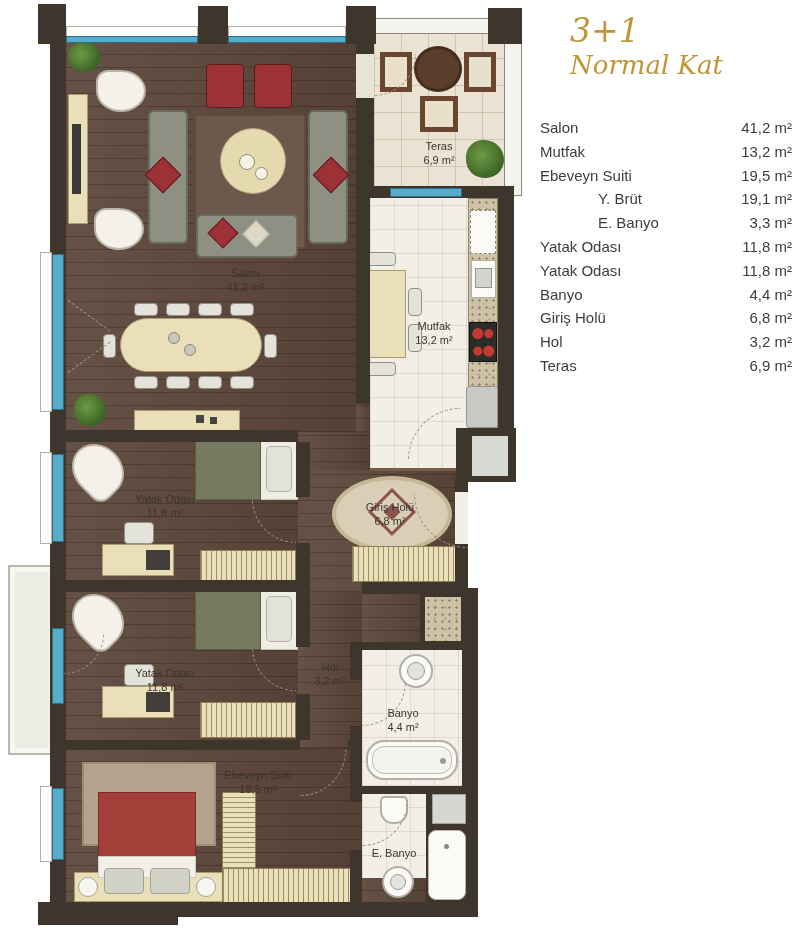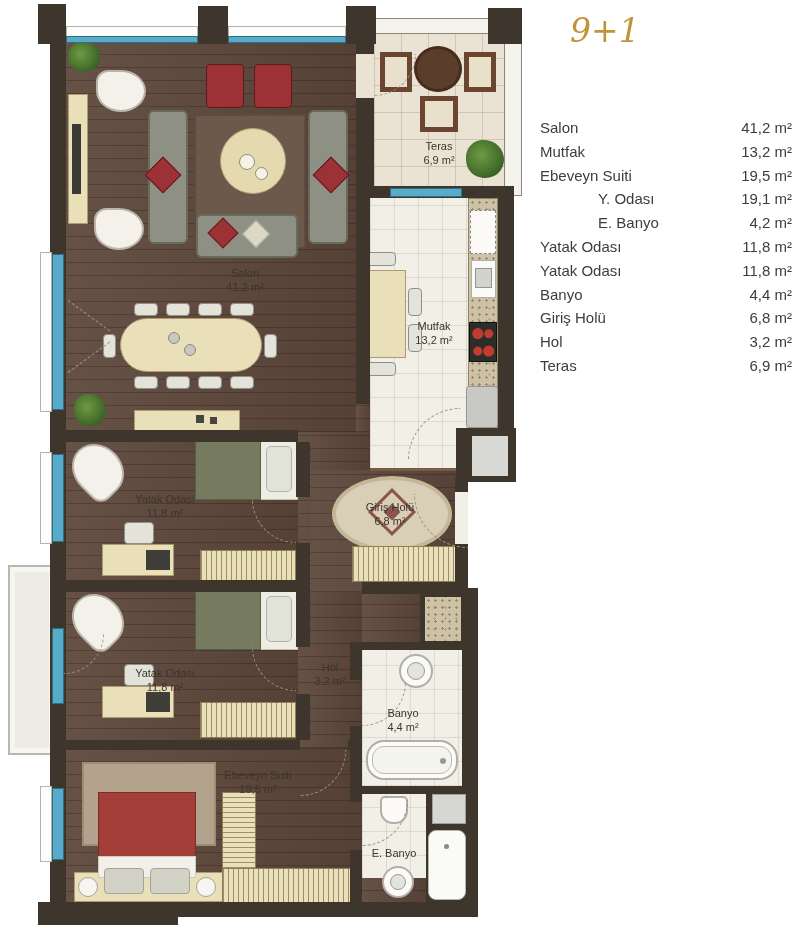--- a/index.html
+++ b/index.html
@@ -304,42 +304,43 @@
       <span>E. Banyo</span>
       <span></span>
     </div>
     <div class="plabel" style="left:198px;top:768px;width:120px">
       <span>Ebeveyn Suiti</span>
       <span>19,5 m²</span>
     </div>
   </div>
 
   <div id="title-block">
-    <div id="t1">9+1</div>
+    <div id="t1">3+1</div>
+    <div id="t2">Normal Kat</div>
   </div>
   <div id="legend">
       <div class="lrow">
         <span class="lname">Salon</span>
         <span class="lval">41,2 m²</span>
       </div>
       <div class="lrow">
         <span class="lname">Mutfak</span>
         <span class="lval">13,2 m²</span>
       </div>
       <div class="lrow">
         <span class="lname">Ebeveyn Suiti</span>
         <span class="lval">19,5 m²</span>
       </div>
       <div class="lrow ind">
-        <span class="lname">Y. Odası</span>
+        <span class="lname">Y. Brüt</span>
         <span class="lval">19,1 m²</span>
       </div>
       <div class="lrow ind">
         <span class="lname">E. Banyo</span>
-        <span class="lval">4,2 m²</span>
+        <span class="lval">3,3 m²</span>
       </div>
       <div class="lrow">
         <span class="lname">Yatak Odası</span>
         <span class="lval">11,8 m²</span>
       </div>
       <div class="lrow">
         <span class="lname">Yatak Odası</span>
         <span class="lval">11,8 m²</span>
       </div>
       <div class="lrow">

